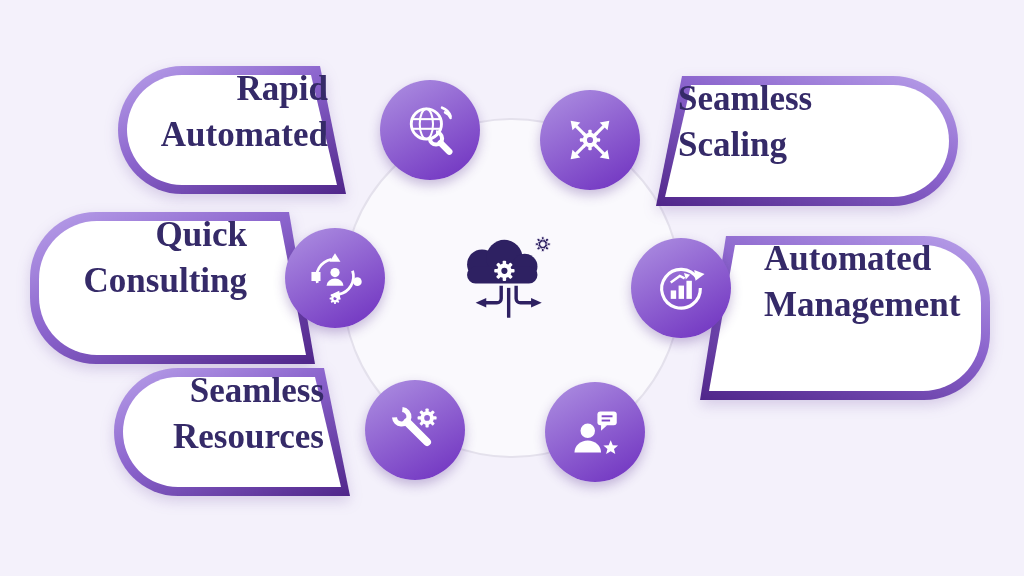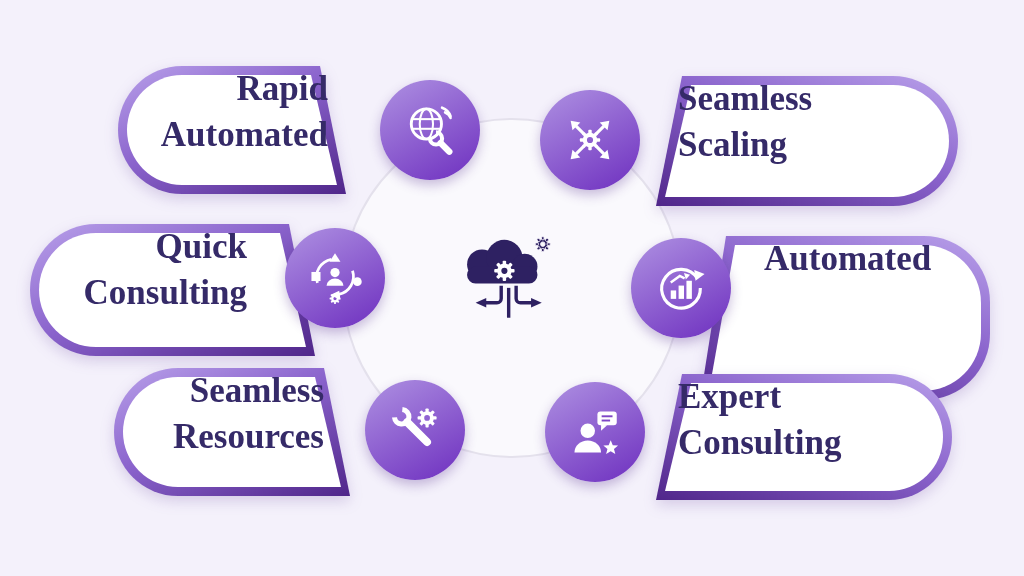--- a/index.html
+++ b/index.html
@@ -83,21 +83,21 @@
 
   <div class="pill pill-left" style="left:118px;top:66px;width:228px;height:128px">
     <div class="shape"></div>
     <div class="inner"></div>
     <div class="label" style="padding-right:18px">
       <span>Rapid</span>
       <span>Automated</span>
     </div>
   </div>
 
-  <div class="pill pill-left" style="left:30px;top:224px;width:285px;height:132px">
+  <div class="pill pill-left" style="left:30px;top:212px;width:285px;height:152px">
     <div class="shape"></div>
     <div class="inner"></div>
     <div class="label" style="padding-right:68px">
       <span>Quick</span>
       <span>Consulting</span>
     </div>
   </div>
 
   <div class="pill pill-left" style="left:114px;top:368px;width:236px;height:128px">
     <div class="shape"></div>
@@ -115,31 +115,24 @@
       <span>Seamless</span>
       <span>Scaling</span>
     </div>
   </div>
 
   <div class="pill pill-right" style="left:700px;top:236px;width:290px;height:164px">
     <div class="shape"></div>
     <div class="inner"></div>
     <div class="label" style="padding-left:64px">
       <span>Automated</span>
-    </div>
-  </div>
-
-  <div class="pill pill-right" style="left:656px;top:374px;width:296px;height:126px">
-    <div class="shape"></div>
-    <div class="inner"></div>
-    <div class="label" style="padding-left:22px">
-      <span>Expert</span>
-      <span>Consulting</span>
-    </div>
-  </div>
+      <span>Management</span>
+    </div>
+  </div>
+
 
   <div class="badge" style="left:380px;top:80px">
     <svg viewBox="0 0 48 48">
       <g stroke="#fff" fill="none">
         <circle cx="21" cy="19" r="12.5" stroke-width="2.4"></circle>
         <ellipse cx="21" cy="19" rx="5.5" ry="12.5" stroke-width="1.7"></ellipse>
         <line x1="9.2" y1="15" x2="32.8" y2="15" stroke-width="1.7"></line>
         <line x1="9.2" y1="23" x2="32.8" y2="23" stroke-width="1.7"></line>
         <path d="M36.5 9.5 a7.5 7.5 0 0 1 4.5 4.5" stroke-width="2.2" stroke-linecap="round"></path>
         <path d="M34 5.5 a11.5 11.5 0 0 1 7 7" stroke-width="2.2" stroke-linecap="round"></path>

